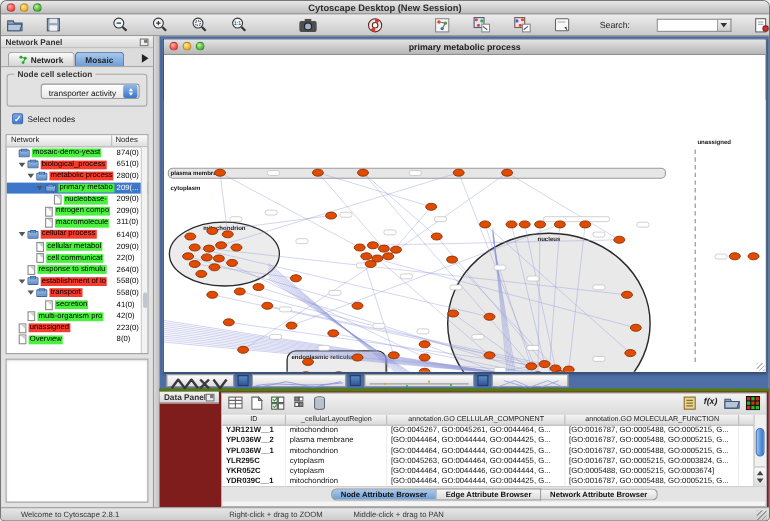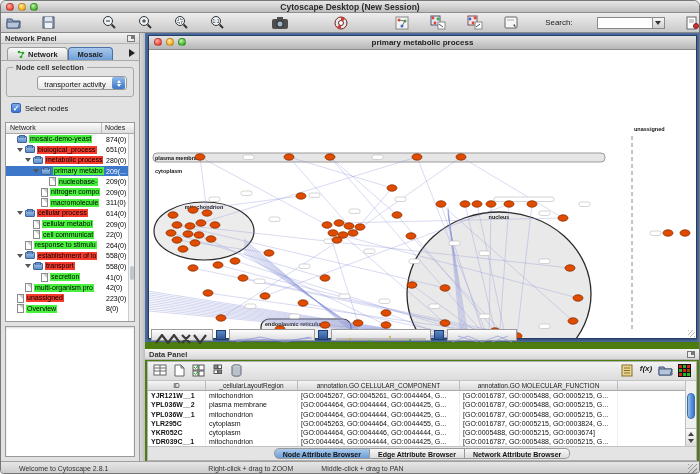--- a/index.html
+++ b/index.html
@@ -97,21 +97,21 @@
   .canvas svg { position:absolute; left:0; top:0; }
   .frame-grip { position:absolute; right:1px; bottom:1px; width:7px; height:7px;
     background:repeating-linear-gradient(135deg,#bbb 0 1px,transparent 1px 3px); }
 
   
   .ministrip { position:absolute; left:0; right:0; bottom:0; height:14px; display:flex; align-items:center; gap:0; padding-left:6px; }
   .mini-thumb { height:12px; background:linear-gradient(#fdfdfd,#dddddd); border:1px solid #9a9a9a; }
   .mini-sq { width:10px; height:10px; background:linear-gradient(#5d87c4,#2d5796); border:1px solid #1d3c6e; margin:0 3px; }
 
   
-  .datapanel { flex:1; background:#4d7c0f; border-top:7px solid #4d7c0f; display:flex; flex-direction:column; }
+  .datapanel { flex:1; background:#7f1d1d; border-top:3px solid #4d7c0f; display:flex; flex-direction:row; }
   .dp-body { flex:1; background:#ececec; margin:1px 2px 0 2px; border:1px solid #b0b0b0; position:relative; background:#f4f4f4;}
   .dp-toolbar { height:19px; display:flex; align-items:center; padding:0 4px; gap:3px; background:linear-gradient(#f2f2f2,#dcdcdc); border-bottom:1px solid #c2c2c2;}
   .dp-toolbar .spacer { flex:1; }
   .dp-btn { width:16px; height:15px; display:flex; align-items:flex-start; justify-content:center; }
   .fx { font-size:8px; font-style:italic; font-weight:bold; color:#222; }
   .dp-table { position:relative; background:#fff; height:66px; border-bottom:1px solid #c2c2c2; overflow:hidden;}
   .dpt-head { display:flex; height:10px; background:linear-gradient(#f5f5f5,#dadada); border-bottom:1px solid #aaa; }
   .dpt-head div { font-size:6.5px; color:#222; text-align:center; border-right:1px solid #bbb; overflow:hidden; white-space:nowrap; line-height:10px;}
   .dpt-row { display:flex; height:9.3px; }
   .dpt-row div { font-size:7px; color:#111; padding-left:3px; border-right:1px solid #eee; overflow:hidden; white-space:nowrap; line-height:9.3px;}

